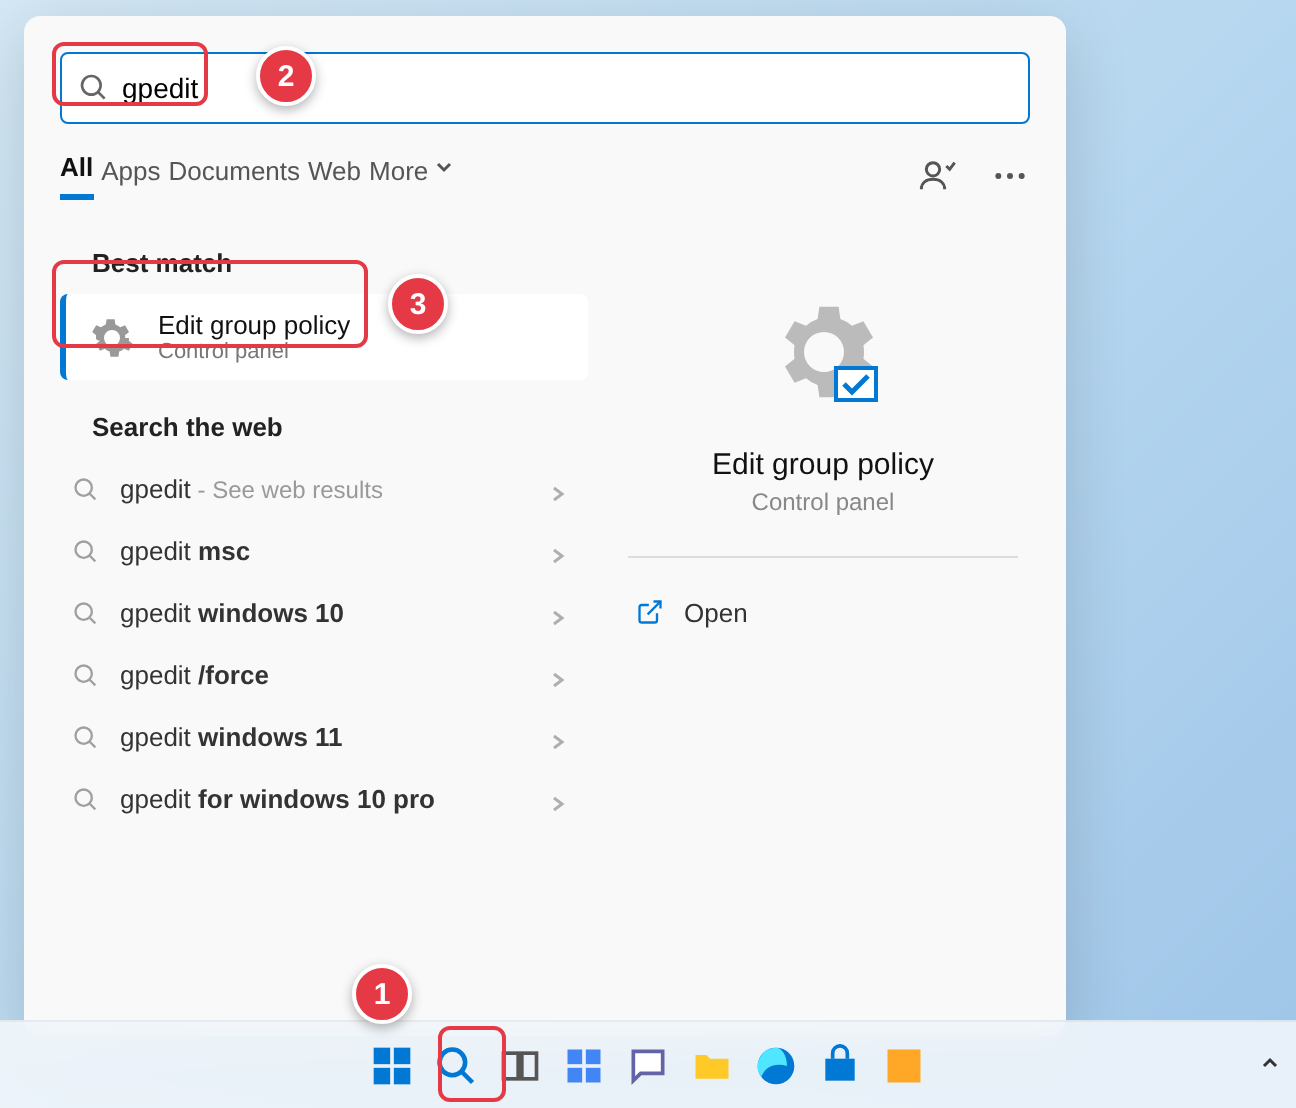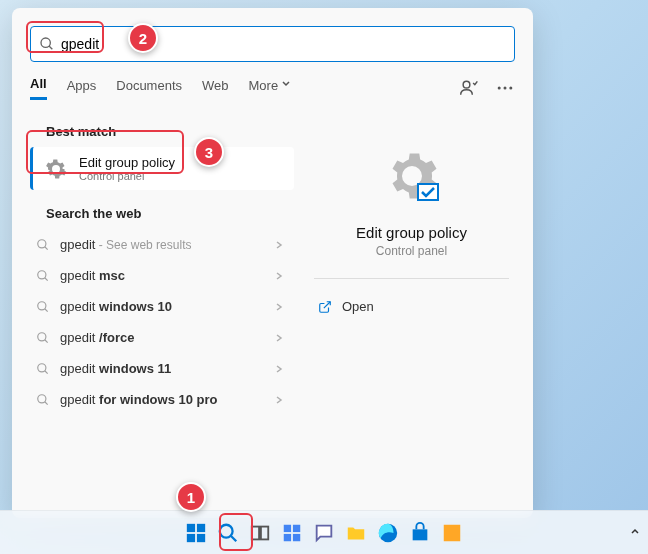--- a/index.html
+++ b/index.html
@@ -5,52 +5,52 @@
 * { margin: 0; padding: 0; box-sizing: border-box; font-family: 'Segoe UI', sans-serif; }
 body { width: 648px; height: 554px; background: linear-gradient(135deg, #d4e8f5 0%, #b8d8f0 50%, #9ec5e8 100%); position: relative; overflow: hidden; }
 
 .search-panel { position: absolute; top: 8px; left: 12px; width: 521px; height: 510px; background: #f9f9f9; border-radius: 8px; box-shadow: 0 8px 32px rgba(0,0,0,0.15); overflow: hidden; }
 
 .search-bar { margin: 18px 18px 0 18px; height: 36px; background: #fff; border: 1px solid #0078d4; border-radius: 4px; display: flex; align-items: center; padding: 0 8px; }
 .search-icon-sm { width: 16px; height: 16px; margin-right: 6px; }
 .search-input { flex: 1; border: none; outline: none; font-size: 14px; background: transparent; }
 .search-input::placeholder { color: #999; }
 
-.tabs { display: flex; align-items: center; padding: 14px 18px 8px 18px; gap: 20px; font-size: 13px; color: #555; }
+.tabs { display: flex; align-items: center; padding: 14px 18px 8px 18px; gap: 4px; font-size: 13px; color: #555; }
 .tab { cursor: pointer; padding-bottom: 6px; }
 .tab.active { color: #111; font-weight: 600; border-bottom: 3px solid #0078d4; }
 .tab-more { display: flex; gap: 3px; }
 .tabs-right { margin-left: auto; display: flex; gap: 16px; align-items: center; }
 .icon-btn { width: 20px; height: 20px; cursor: pointer; color: #555; }
 
 .content { display: flex; padding: 0 0 0 0; height: calc(100% - 110px); }
 
 .left-col { width: 290px; padding: 8px 0 0 18px; overflow: hidden; }
 .section-label { font-size: 13px; font-weight: 600; color: #222; margin: 8px 0 8px 2px; padding-left: 14px; }
 
 .best-match { display: flex; align-items: center; background: #fff; border-radius: 4px; padding: 8px 10px; margin-right: 8px; cursor: pointer; border-left: 3px solid #0078d4; }
 .bm-icon { width: 26px; height: 26px; margin-right: 10px; display: flex; align-items: center; justify-content: center; }
 .bm-text { flex: 1; }
 .bm-title { font-size: 13px; color: #111; }
 .bm-sub { font-size: 11px; color: #777; }
 
 .web-list { margin-top: 6px; }
-.web-item { display: flex; align-items: center; padding: 8px 10px 8px 6px; margin-right: 8px; cursor: pointer; font-size: 13px; color: #333; border-radius: 4px; }
+.web-item { display: flex; align-items: flex-end; padding: 8px 10px 8px 6px; margin-right: 8px; cursor: pointer; font-size: 13px; color: #333; border-radius: 4px; }
 .wi-icon { width: 14px; height: 14px; margin-right: 10px; opacity: 0.6; }
 .wi-text { flex: 1; }
 .wi-text .hint { color: #999; font-size: 12px; }
 .wi-chev { width: 10px; height: 10px; opacity: 0.5; }
 
 .right-col { flex: 1; padding: 20px 24px 0 12px; }
 .preview-card { background: transparent; text-align: center; padding: 20px 0 0 0; }
 .preview-icon { width: 64px; height: 64px; margin: 0 auto 12px auto; }
 .preview-title { font-size: 15px; color: #111; margin-bottom: 3px; }
 .preview-sub { font-size: 12px; color: #888; margin-bottom: 20px; }
 .preview-divider { height: 1px; background: #ddd; margin: 8px 0 14px 0; }
-.preview-action { display: flex; align-items: flex-end; gap: 10px; font-size: 13px; color: #333; cursor: pointer; padding: 6px 4px; }
+.preview-action { display: flex; align-items: flex-start; gap: 10px; font-size: 13px; color: #333; cursor: pointer; padding: 6px 4px; }
 .pa-icon { width: 14px; height: 14px; color: #0078d4; }
 
 .taskbar { position: absolute; bottom: 0; left: 0; right: 0; height: 44px; background: rgba(245,248,252,0.85); backdrop-filter: blur(10px); display: flex; align-items: center; justify-content: center; gap: 6px; border-top: 1px solid rgba(0,0,0,0.05); }
 .tb-icon { width: 26px; height: 26px; display: flex; align-items: center; justify-content: center; cursor: pointer; border-radius: 4px; }
 .tb-right { position: absolute; right: 8px; bottom: 0; height: 44px; display: flex; align-items: center; gap: 8px; font-size: 11px; color: #333; }
 
 .callout { position: absolute; width: 30px; height: 30px; background: #e63946; border: 2px solid #fff; border-radius: 50%; color: #fff; font-weight: 700; font-size: 15px; display: flex; align-items: center; justify-content: center; box-shadow: 0 2px 6px rgba(0,0,0,0.3); z-index: 100; }
 .highlight-box { position: absolute; border: 2.5px solid #e63946; border-radius: 6px; z-index: 99; pointer-events: none; }
 
 strong.b { font-weight: 700; }

